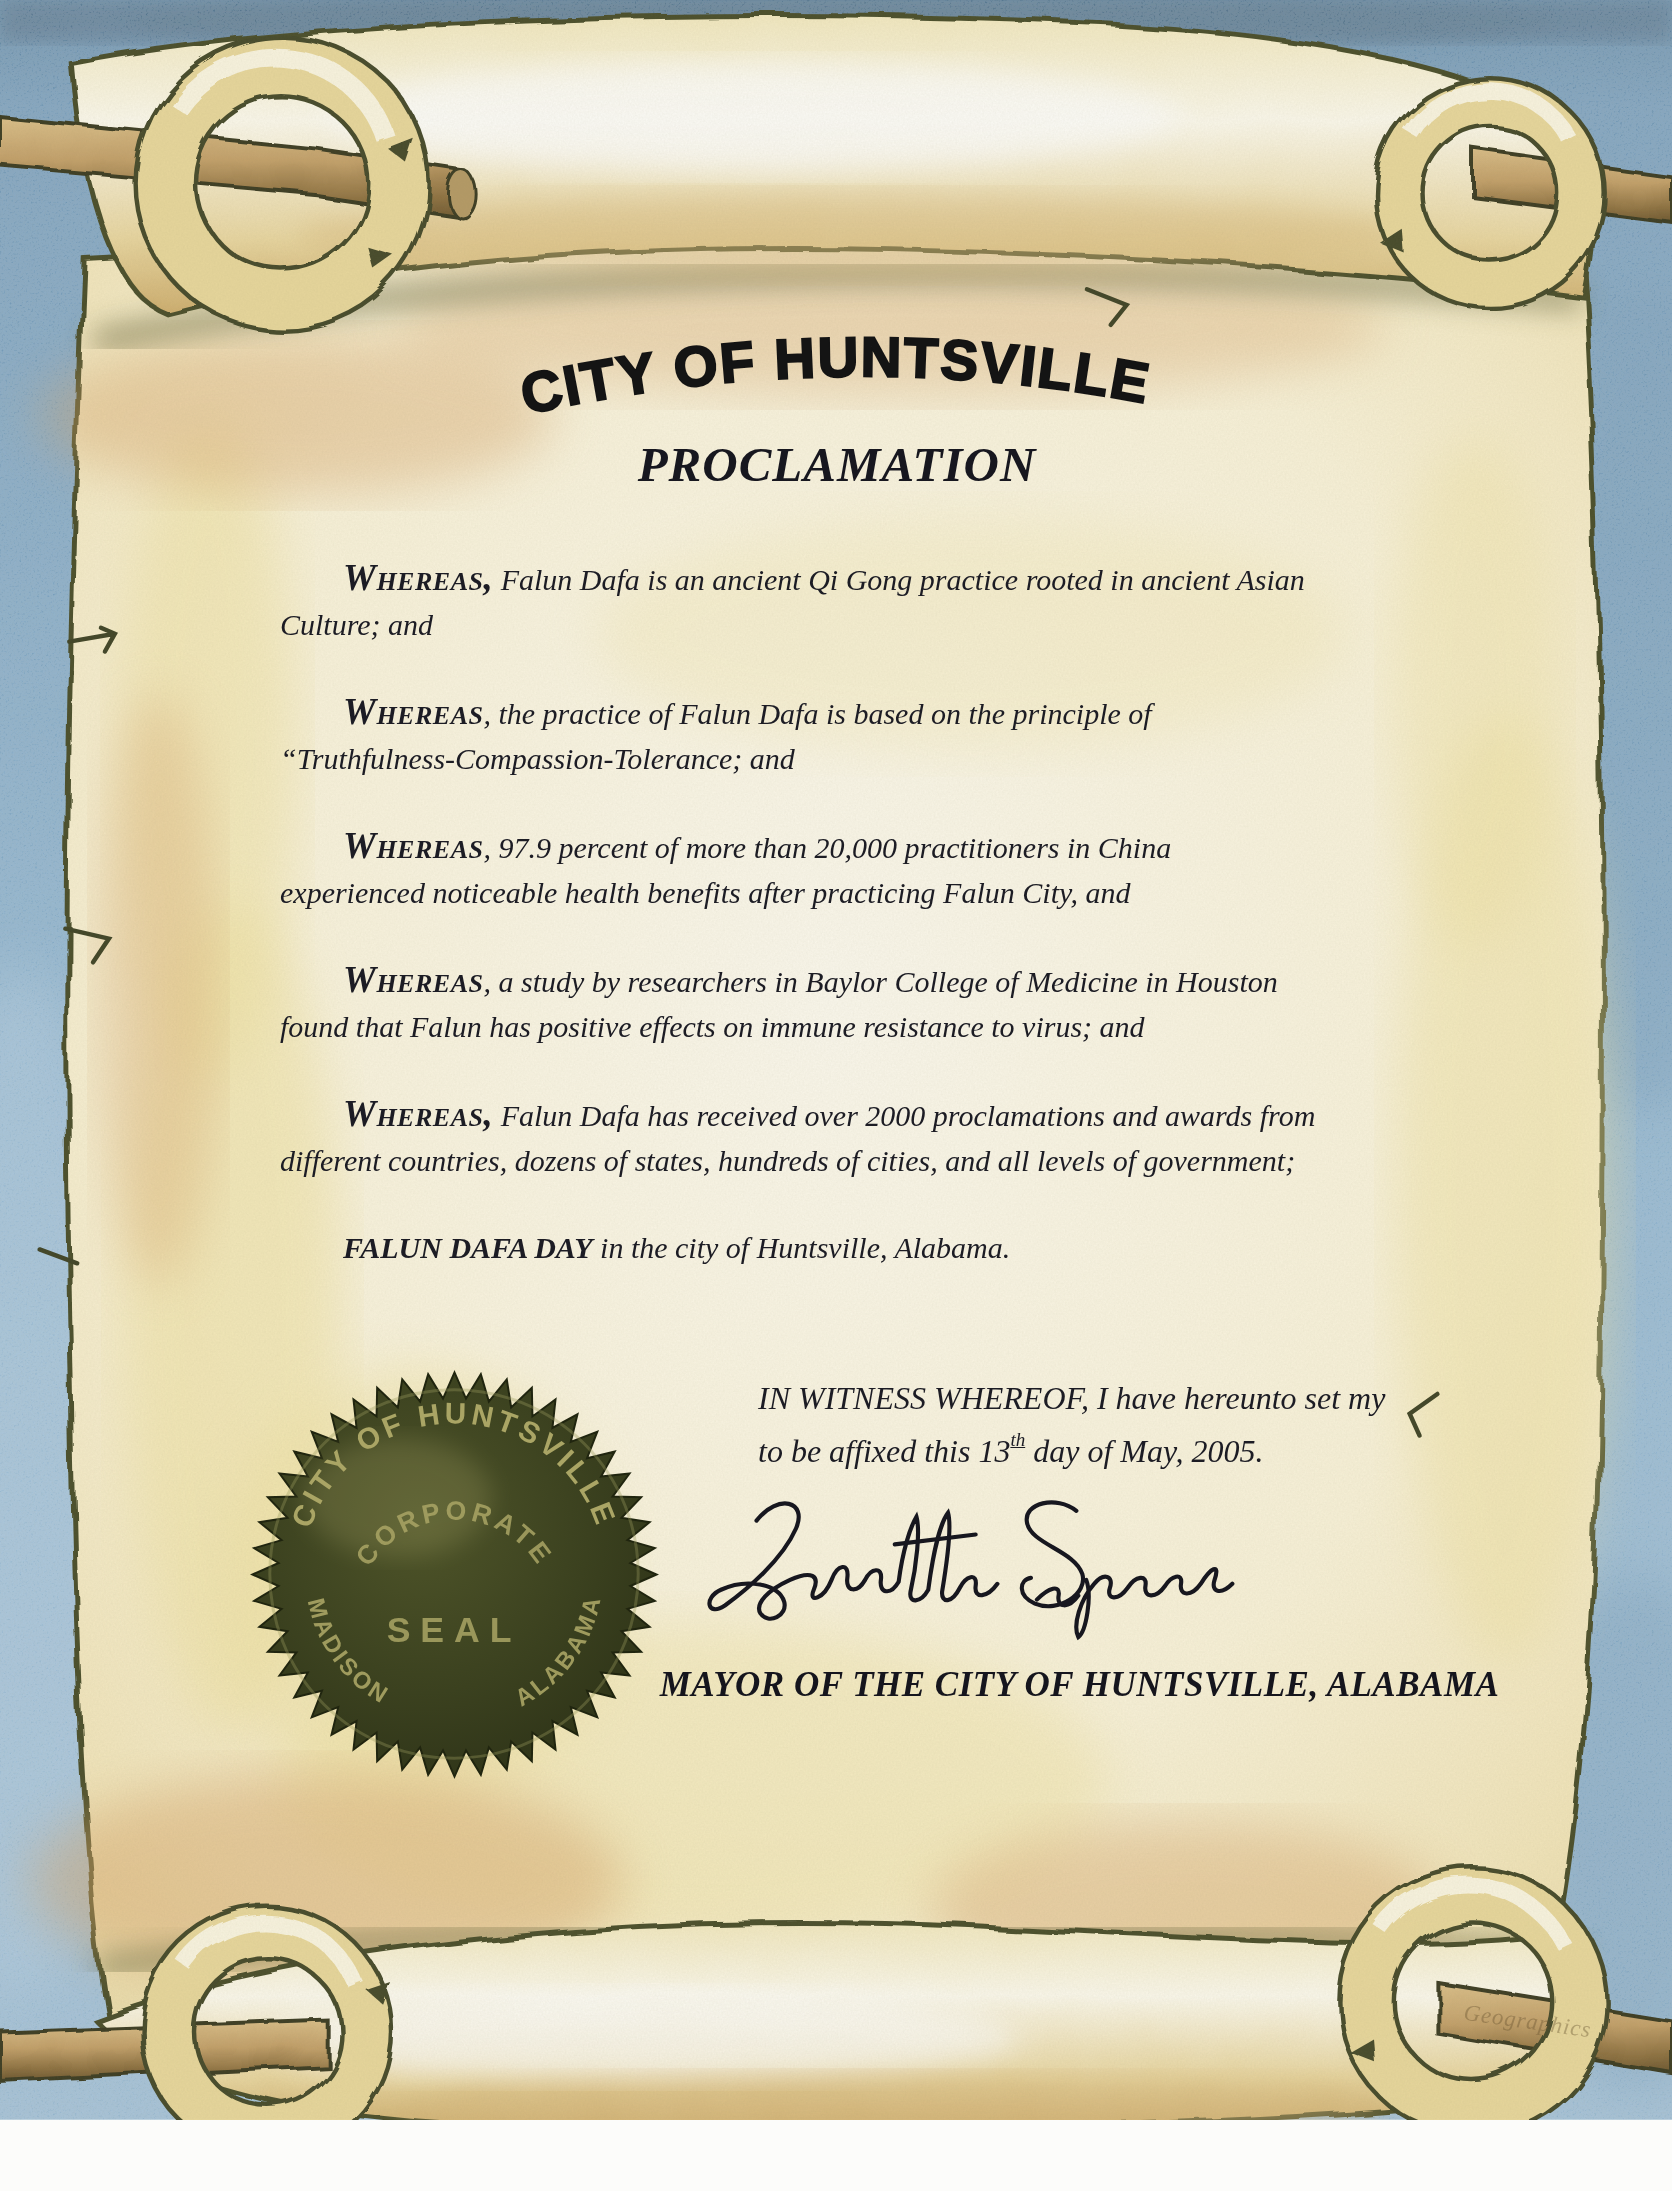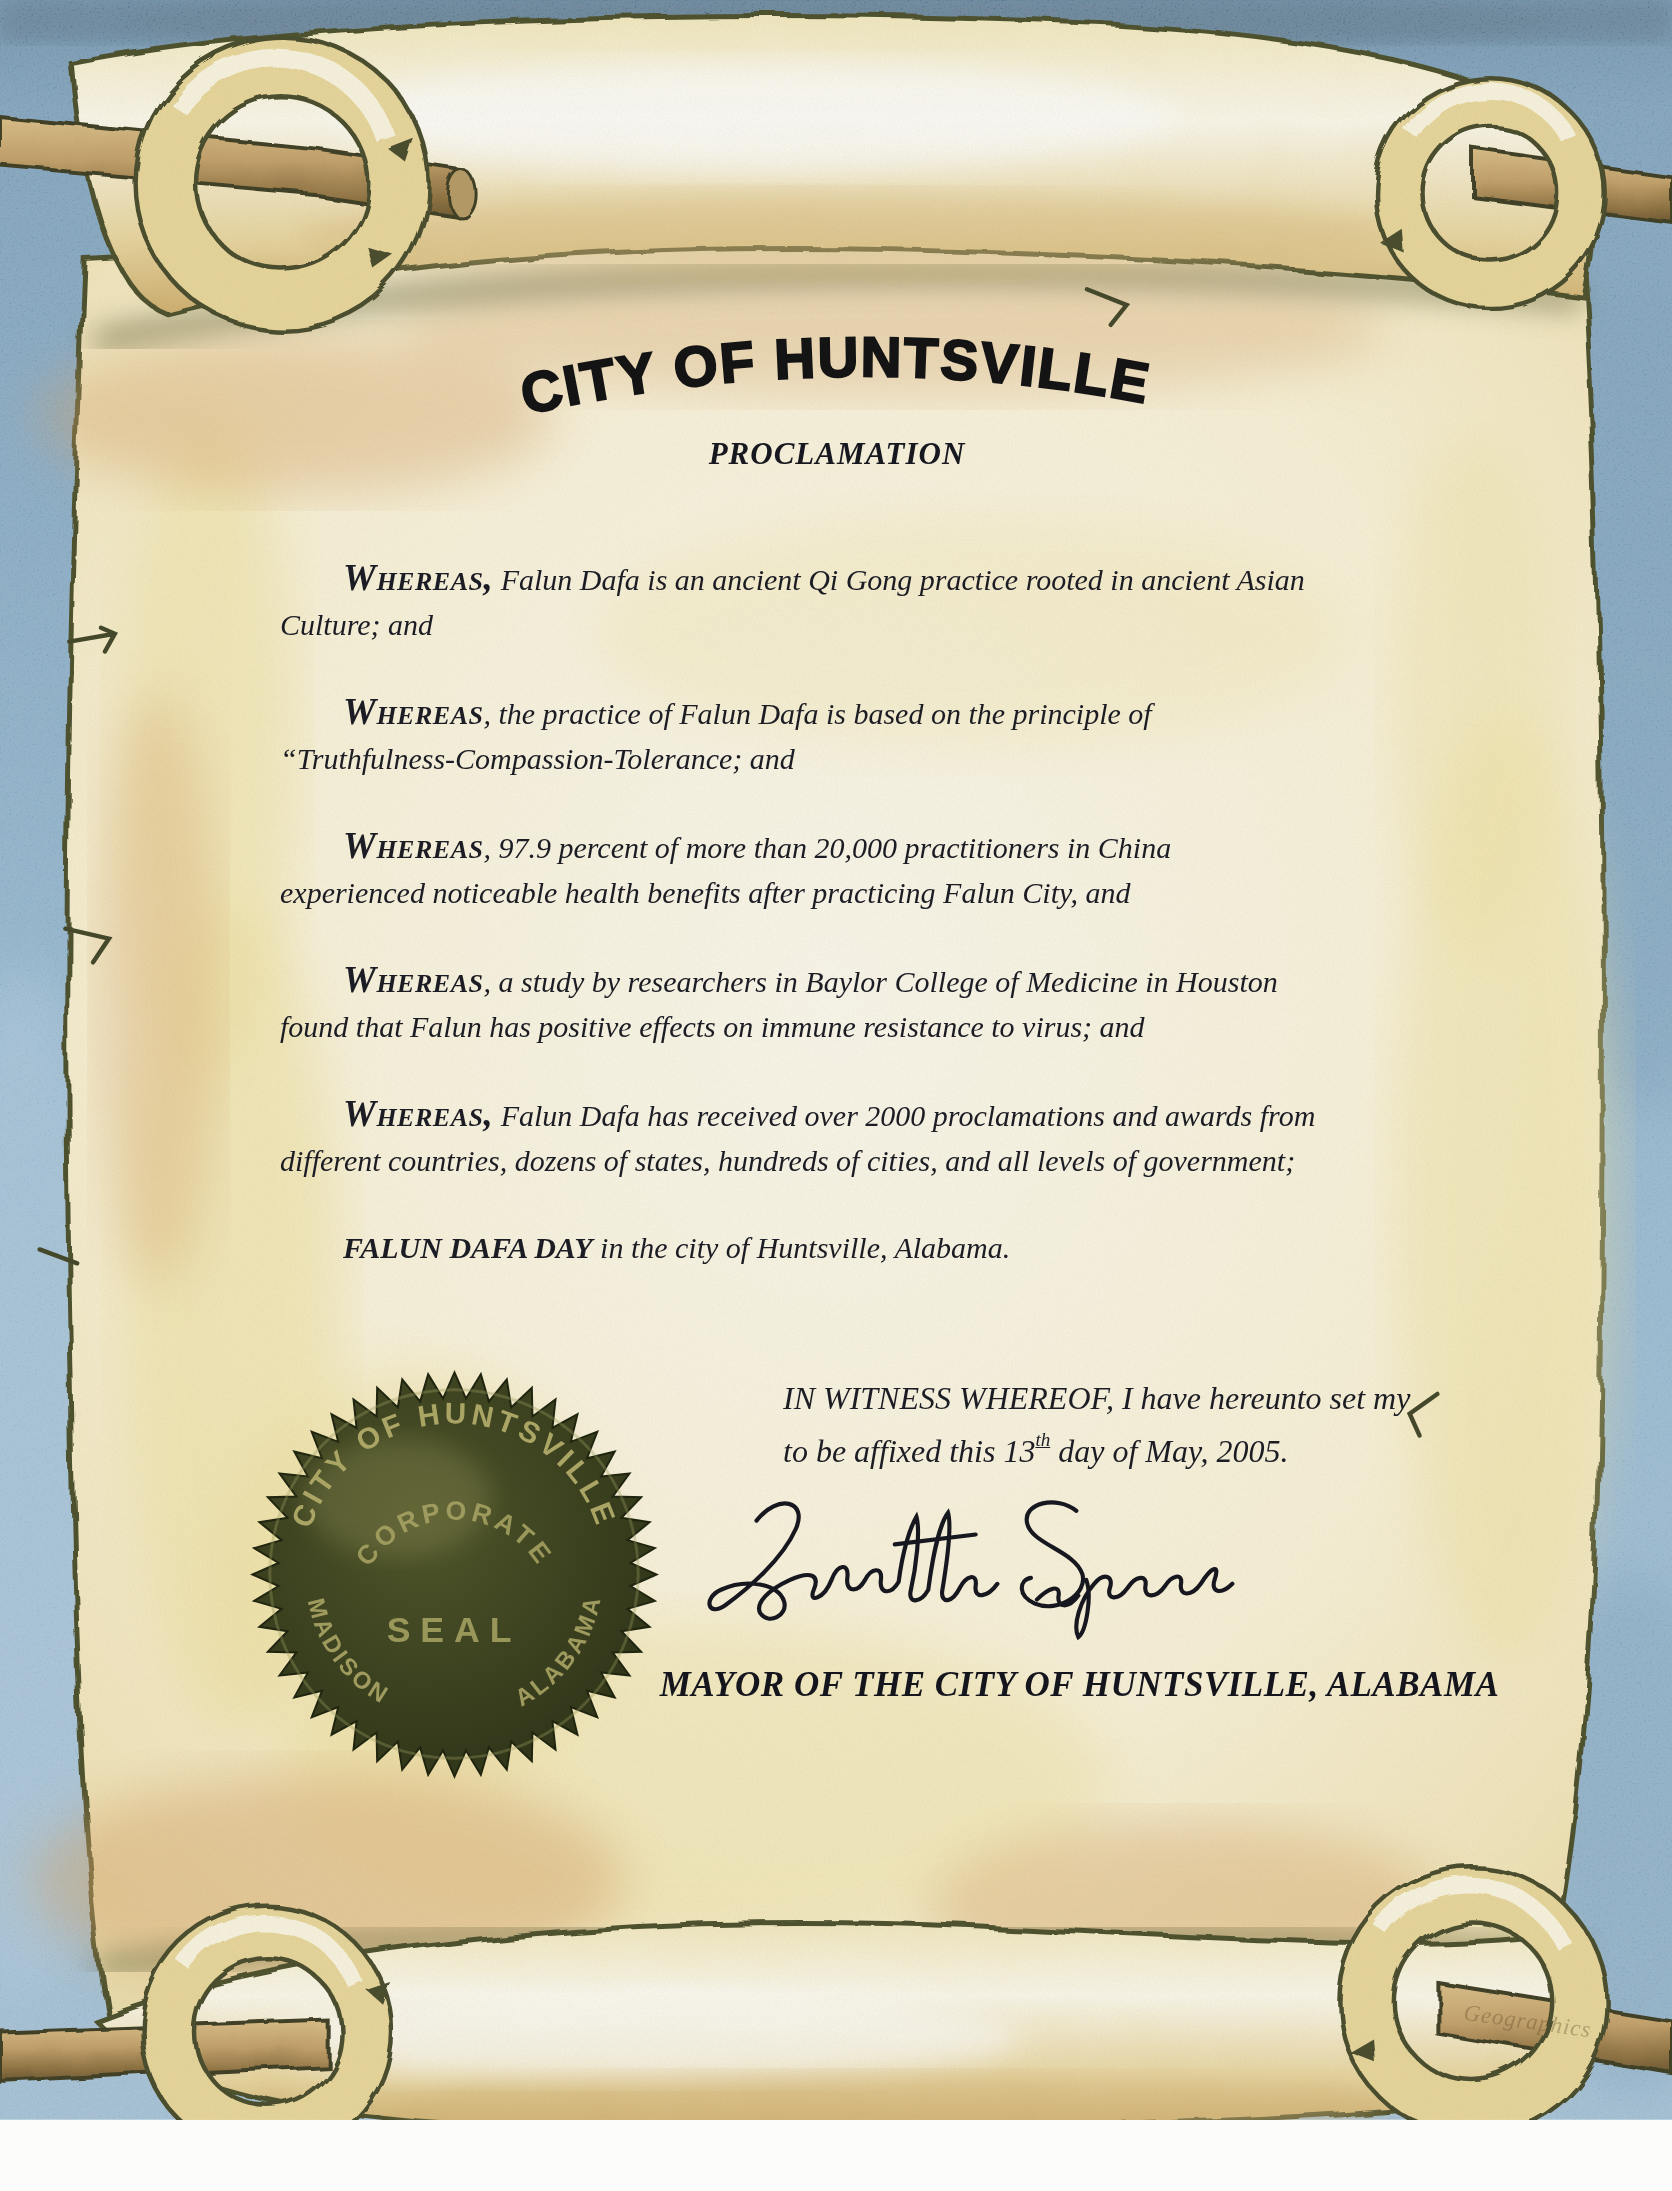--- a/index.html
+++ b/index.html
@@ -3,27 +3,27 @@
 <meta charset="utf-8">
 <style>
   html,body{margin:0;padding:0;background:#fff;}
   .page{position:relative;width:1672px;height:2192px;background:#fbfbf8;overflow:hidden;
         font-family:"Liberation Serif", serif;color:#1c1c24;}
   .page svg.bg{position:absolute;left:0;top:0;}
   .title-arch{position:absolute;left:411px;top:313px;width:851px;height:158px;}
   .title-arch text{font-family:"Liberation Sans",sans-serif;font-weight:900;font-size:57px;
         letter-spacing:2px;fill:#141414;stroke:#141414;stroke-width:2.2;paint-order:stroke;}
   .subtitle{position:absolute;left:342px;top:436px;width:990px;text-align:center;
-        font-weight:bold;font-style:italic;font-size:31px;letter-spacing:1px;color:#17171f;}
+        font-weight:bold;font-style:italic;font-size:49px;letter-spacing:1px;color:#17171f;}
   .bodytext{position:absolute;left:280px;top:543px;width:1196px;font-style:italic;
         font-size:30px;line-height:45px;}
   .bodytext p{margin:12px 0 42px 0;text-indent:63px;}
   .lead{font-weight:bold;font-variant:small-caps;font-size:37px;letter-spacing:0.5px;}
   .lead2{font-weight:bold;}
-  .witness{position:absolute;left:783px;top:1376px;width:673px;font-style:italic;
+  .witness{position:absolute;left:758px;top:1376px;width:673px;font-style:italic;
         font-size:32px;line-height:45px;}
   .witness sup{font-size:19px;position:relative;top:-4px;text-decoration:underline;}
   .signature{position:absolute;left:661px;top:1493px;width:578px;height:154px;}
   .signature path{fill:none;stroke:#17171f;stroke-width:4.2;stroke-linecap:round;}
   .mayor{position:absolute;left:634px;top:1665px;width:891px;text-align:center;
         font-weight:bold;font-style:italic;font-size:35px;letter-spacing:0.5px;color:#15151d;}
   .seal{position:absolute;left:249px;top:1369px;width:411px;height:411px;}
   .seal text, .seal textPath{font-family:"Liberation Sans",sans-serif;font-weight:bold;fill:#aaa565;}
   .bottom-strip{position:absolute;left:0;top:2120px;width:1672px;height:72px;background:#fcfcfa;}
 </style>

